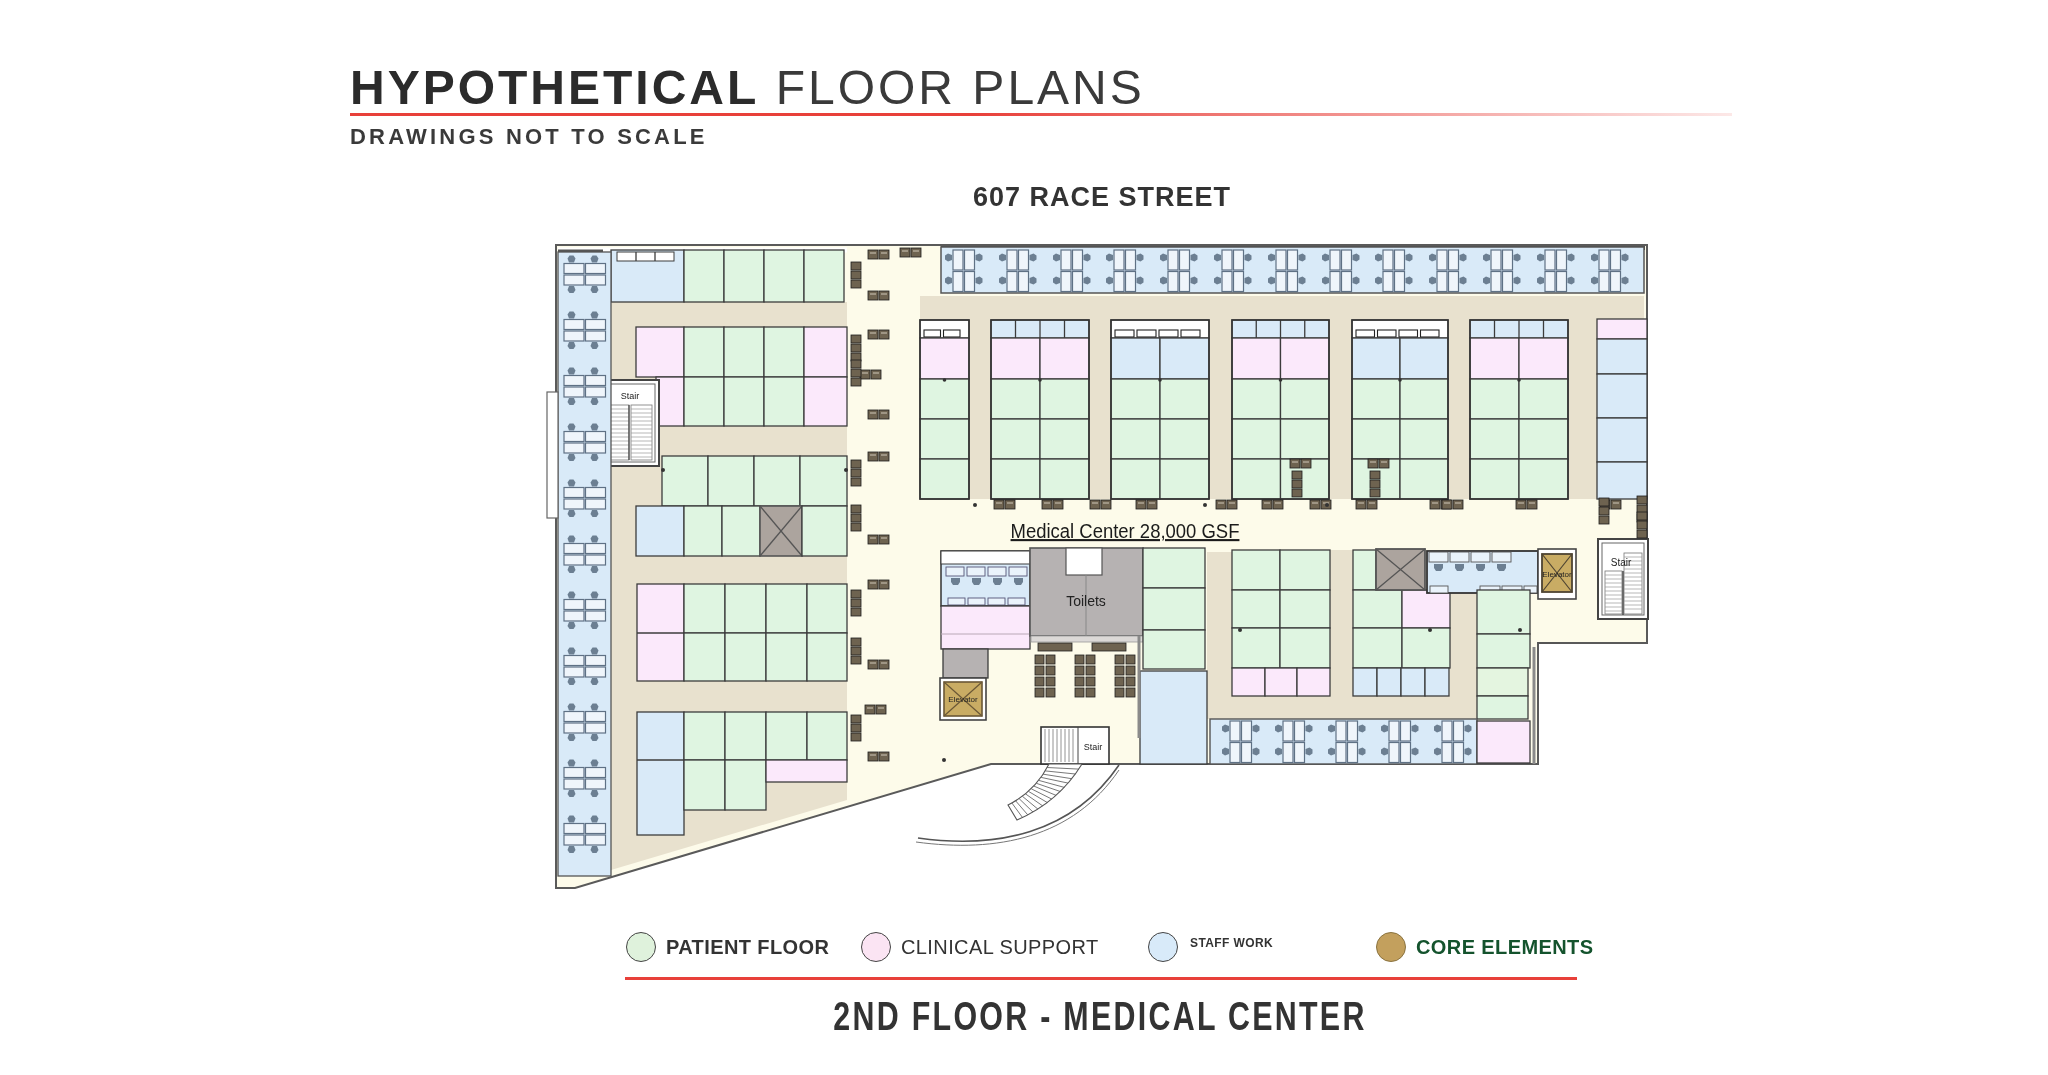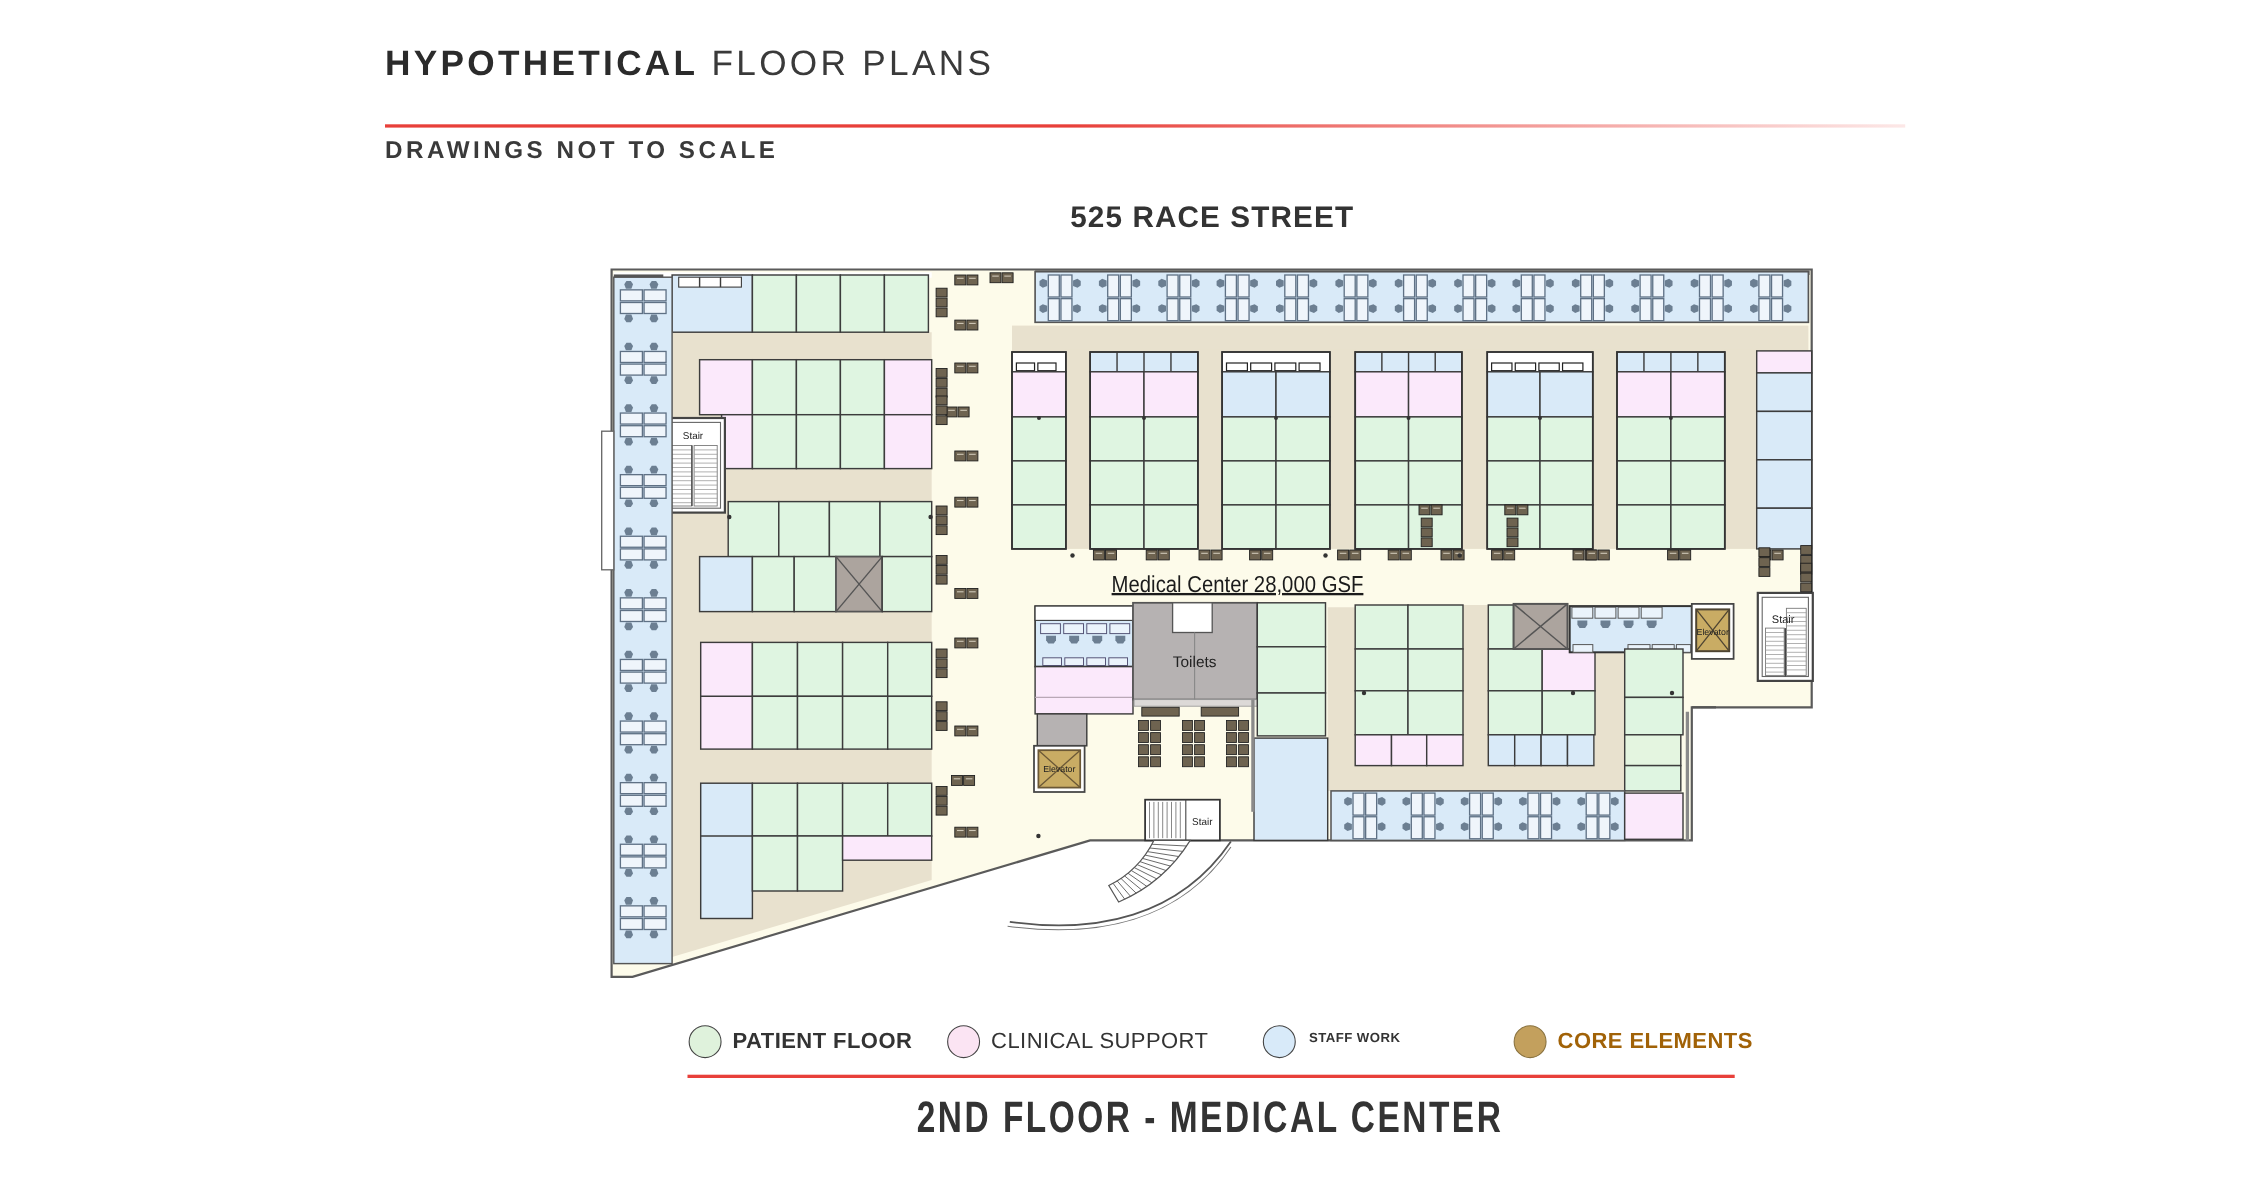--- a/index.html
+++ b/index.html
@@ -1,22 +1,22 @@
 <!DOCTYPE html>
 <html><head><meta charset="utf-8">
 <style>
 html,body{margin:0;padding:0;width:2048px;height:1075px;background:#fff;font-family:"Liberation Sans",sans-serif;overflow:hidden}
 .abs{position:absolute}
 </style></head>
 <body>
-<div class="abs" style="left:350px;top:39px;font-size:32px;color:#2b2b2b;white-space:nowrap">
+<div class="abs" style="left:350px;top:60px;font-size:48px;color:#2b2b2b;white-space:nowrap">
 <span style="font-weight:bold;letter-spacing:3px">HYPOTHETICAL</span><span style="font-weight:400;letter-spacing:3px;color:#3a3a3a"> FLOOR PLANS</span></div>
 <div class="abs" style="left:350px;top:113px;width:1382px;height:3px;background:linear-gradient(to right,#E8403A 0%,#E8403A 45%,rgba(232,64,58,0.12) 100%)"></div>
 <div class="abs" style="left:350px;top:124px;font-size:22px;font-weight:bold;letter-spacing:3.2px;color:#3a3a3a">DRAWINGS NOT TO SCALE</div>
-<div class="abs" style="left:602px;top:182px;width:1000px;text-align:center;font-size:27px;font-weight:bold;letter-spacing:1px;color:#333">525 RACE STREET</div>
+<div class="abs" style="left:602px;top:182px;width:1000px;text-align:center;font-size:27px;font-weight:bold;letter-spacing:1px;color:#333">607 RACE STREET</div>
 
 <svg class="abs" style="left:0;top:0" width="2048" height="1075" viewBox="0 0 2048 1075">
 <path d="M556,245 H1647 V643 H1538 V764 H991 L575,888 H556 Z" fill="#FDFBEA" stroke="#5a5a5a" stroke-width="2"></path>
 <rect x="558" y="247.5" width="289" height="5" fill="#fff"></rect>
 <line x1="941" y1="248" x2="1645" y2="248" stroke="#4a4a4a" stroke-width="4"></line>
 <rect x="558" y="249.5" width="45" height="3.5" fill="#555"></rect>
 <path d="M611,302 L847,302 L847,800 L611,870 Z" fill="#E8E1CE"></path>
 <rect x="920" y="296" width="724" height="24" fill="#E8E1CE"></rect>
 <rect x="969" y="318" width="22" height="181" fill="#E8E1CE"></rect>
 <rect x="1089" y="318" width="22" height="181" fill="#E8E1CE"></rect>
@@ -488,15 +488,15 @@
 <line x1="1022.5" y1="817.5" x2="1011.9" y2="803.0" stroke="#555" stroke-width="0.8"></line>
 </svg>
 
 <div class="abs" style="left:626px;top:932px;width:28px;height:28px;border-radius:50%;background:#DFF2DC;border:1.5px solid #444"></div>
 <div class="abs" style="left:666px;top:936px;font-size:20px;font-weight:bold;color:#333;letter-spacing:0.4px">PATIENT FLOOR</div>
 <div class="abs" style="left:861px;top:932px;width:28px;height:28px;border-radius:50%;background:#FBE4F3;border:1.5px solid #444"></div>
 <div class="abs" style="left:901px;top:936px;font-size:20px;font-weight:normal;color:#333;letter-spacing:0.4px">CLINICAL SUPPORT</div>
 <div class="abs" style="left:1148px;top:932px;width:28px;height:28px;border-radius:50%;background:#D8EAF9;border:1.5px solid #444"></div>
 <div class="abs" style="left:1190px;top:936px;font-size:12px;font-weight:bold;color:#333;letter-spacing:0.4px">STAFF WORK</div>
 <div class="abs" style="left:1376px;top:932px;width:28px;height:28px;border-radius:50%;background:#C3A05D;border:1.5px solid #8a7340"></div>
-<div class="abs" style="left:1416px;top:936px;font-size:20px;font-weight:bold;color:#a16207;letter-spacing:0.4px">CORE ELEMENTS</div>
+<div class="abs" style="left:1416px;top:936px;font-size:20px;font-weight:bold;color:#14532d;letter-spacing:0.4px">CORE ELEMENTS</div>
 <div class="abs" style="left:625px;top:977px;width:952px;height:3px;background:#E8403A"></div>
 <div class="abs" style="left:600px;top:994px;width:1000px;text-align:center;font-size:40px;font-weight:bold;letter-spacing:3px;color:#333;transform:scaleX(0.76);transform-origin:center">2ND FLOOR - MEDICAL CENTER</div>
 
 </body></html>

